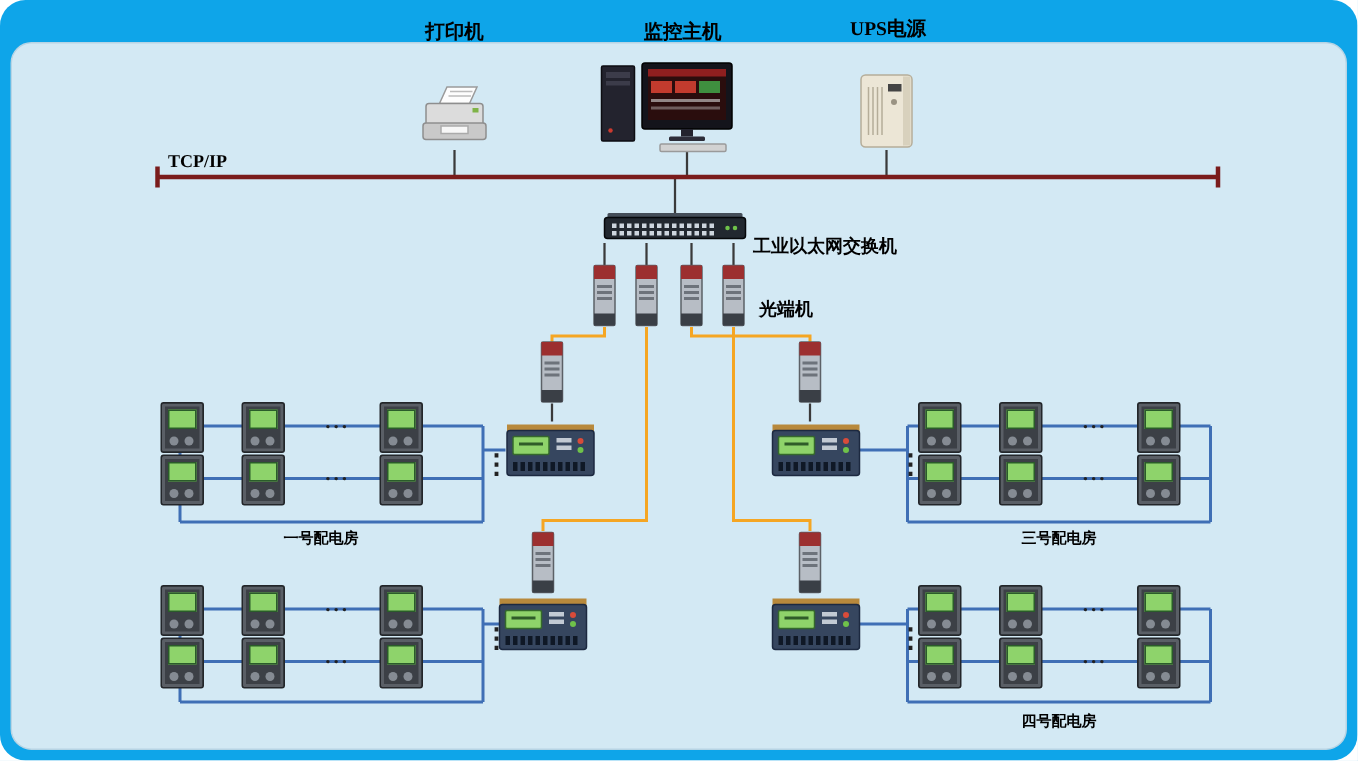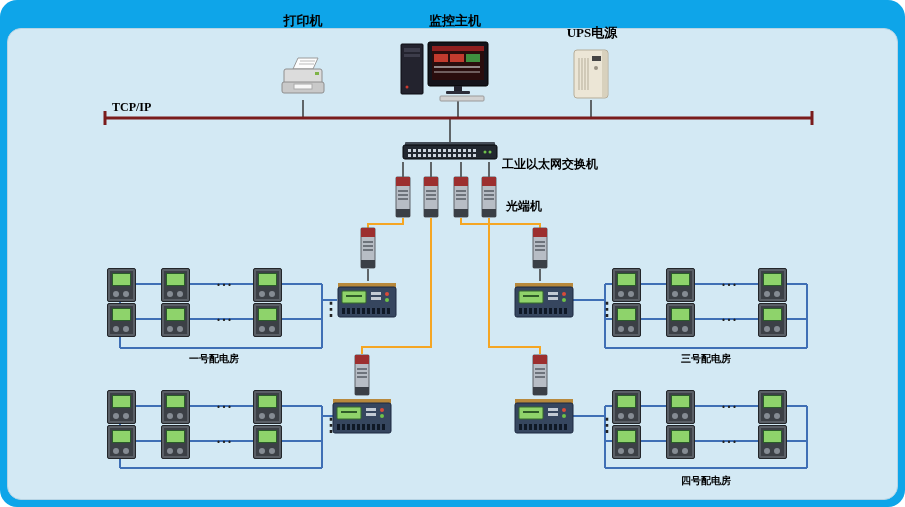--- a/index.html
+++ b/index.html
@@ -88,21 +88,21 @@
     <path class="bus" d="M105,118H812 M105,111V125 M812,111V125"></path>
     <path class="fiber" d="M403,218V224H368V228 M461,218V224H540V228 M431,218V347H362V354 M489,218V347H540V354"></path>
     <path class="blue" d="M120,284H322 M120,319H322 M120,284V348 M322,284V348 M120,348H322 M322,300H337
                          M605,284H807 M605,319H807 M605,284V348 M807,284V348 M605,348H807 M573,300H605
                          M120,406H322 M120,441H322 M120,406V468 M322,406V468 M120,468H322 M322,416H333
                          M605,406H807 M605,441H807 M605,406V468 M807,406V468 M605,468H807 M573,416H605"></path>
   </svg>
 
   <div class="dev-label" style="left:263px;top:12px;width:80px">打印机</div>
   <div class="dev-label" style="left:415px;top:12px;width:80px">监控主机</div>
-  <div class="dev-label" style="left:552px;top:24px;width:80px">UPS电源</div>
+  <div class="dev-label" style="left:552px;top:10px;width:80px">UPS电源</div>
 
   <svg class="dev" style="left:279px;top:53px" width="48" height="50" viewBox="0 0 48 50">
     <polygon points="14,16 34,16 39,5 19,5" fill="#fdfdfd" stroke="#9a9a9a"></polygon>
     <line x1="21" y1="8" x2="36" y2="8" stroke="#bbbbbb"></line>
     <line x1="20" y1="11" x2="35" y2="11" stroke="#bbbbbb"></line>
     <rect x="5" y="16" width="38" height="16" rx="2" fill="#dcdcdc" stroke="#8e8e8e"></rect>
     <rect x="3" y="29" width="42" height="11" rx="2" fill="#c9c9c9" stroke="#8e8e8e"></rect>
     <rect x="15" y="31" width="18" height="5" fill="#f7f7f7" stroke="#aaaaaa"></rect>
     <rect x="36" y="19" width="4" height="3" fill="#7fb347"></rect>
   </svg>

